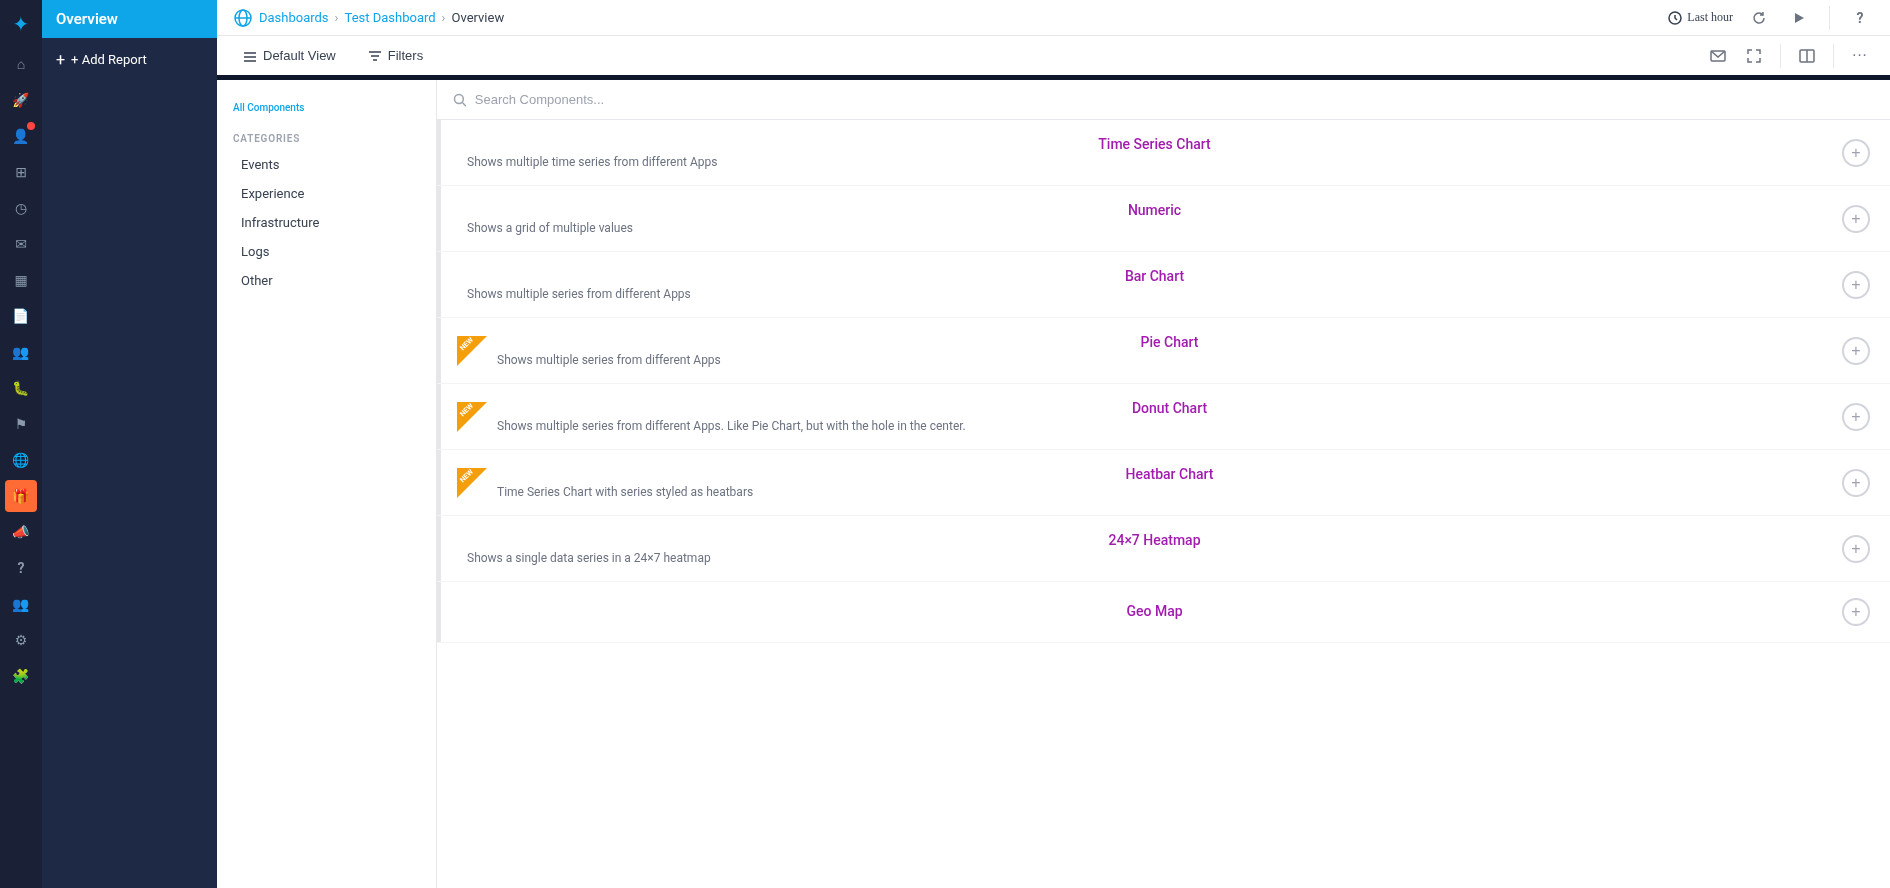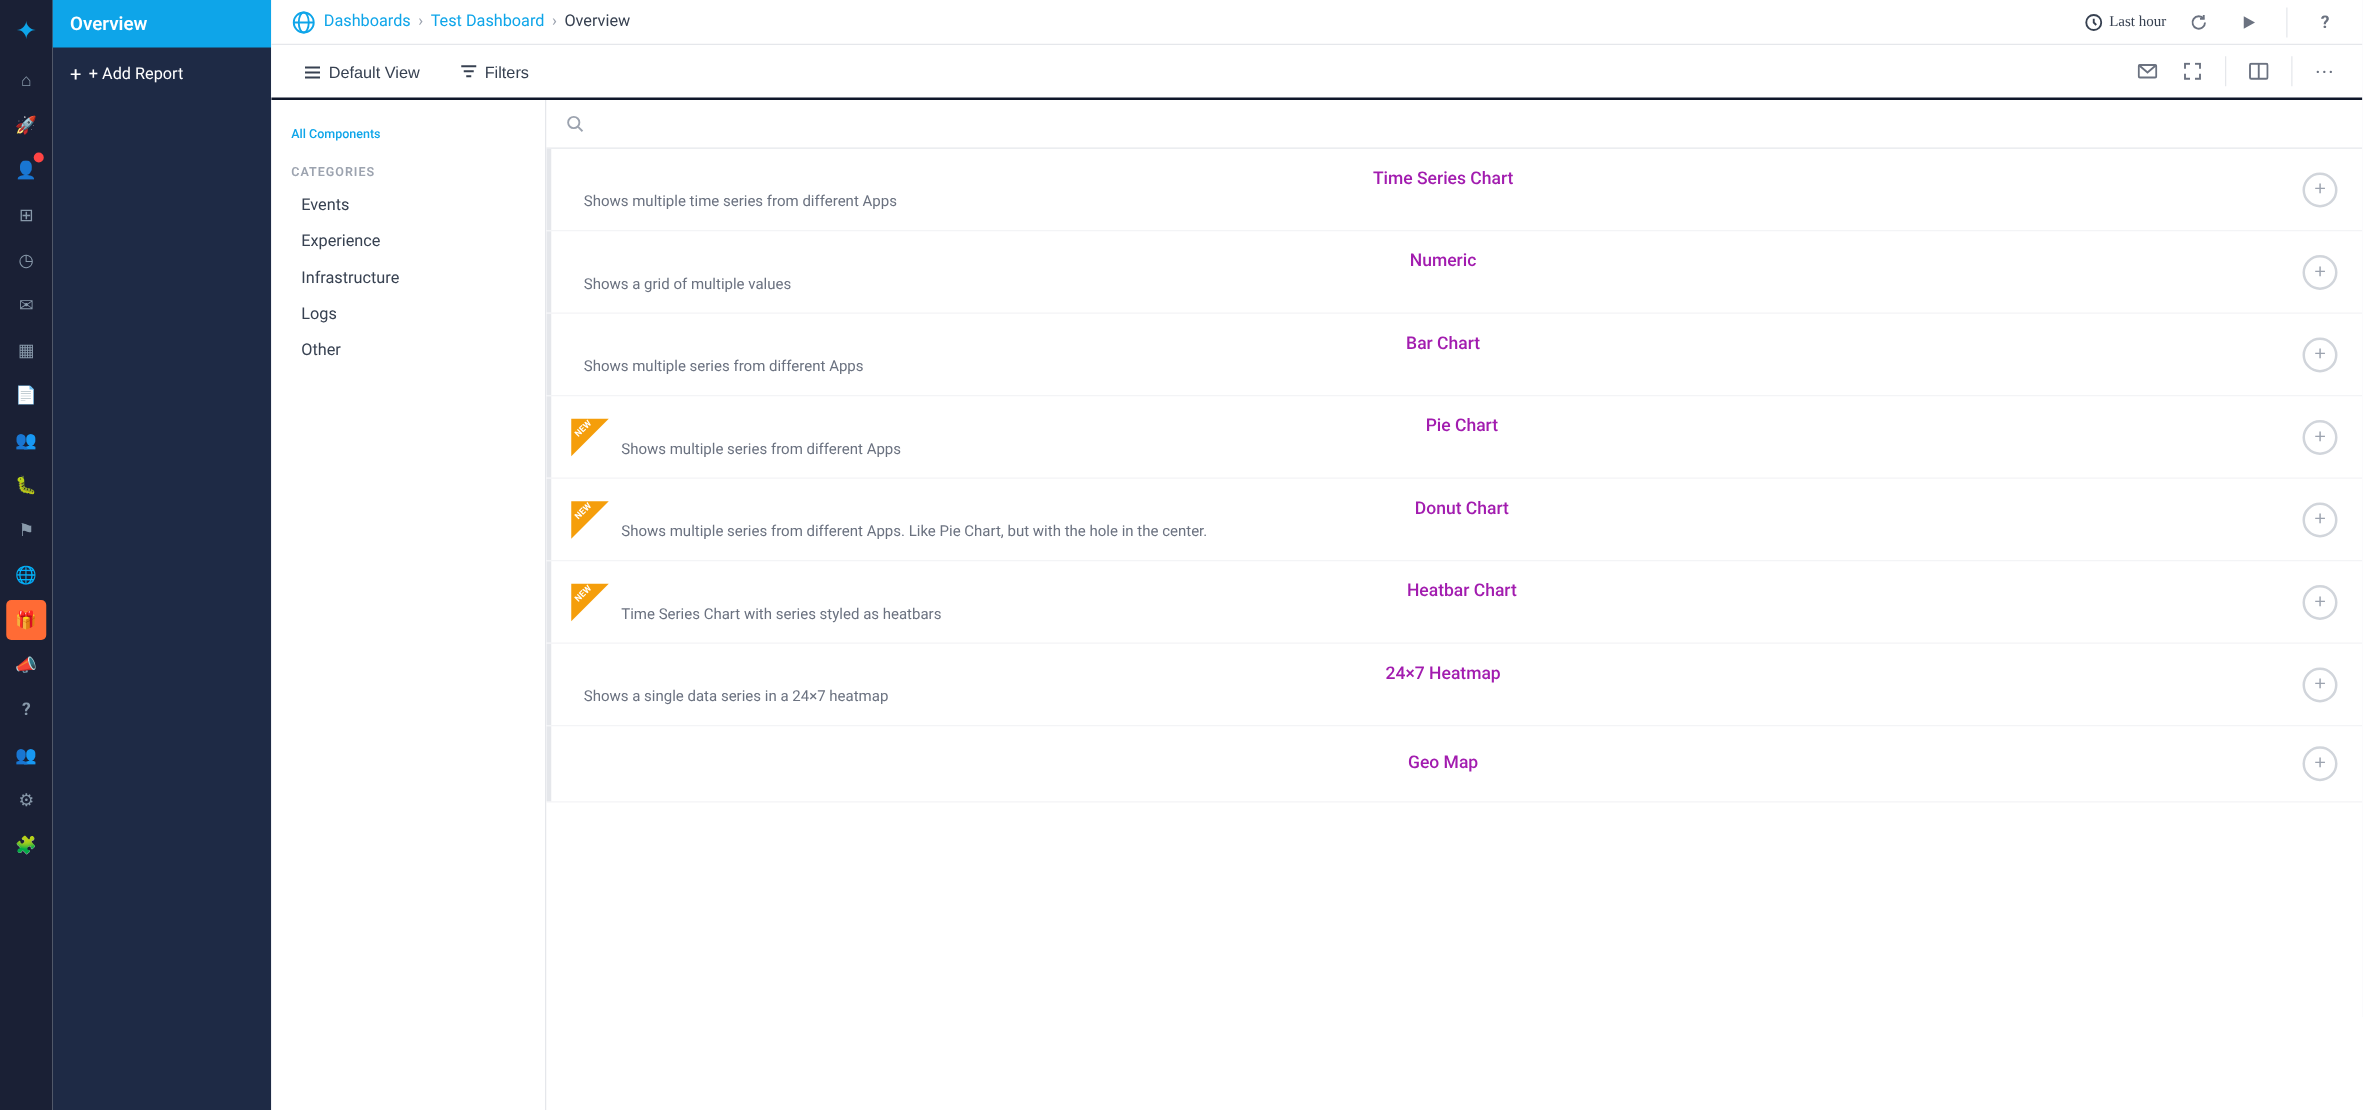--- a/index.html
+++ b/index.html
@@ -118,21 +118,21 @@
       justify-content: center;
       color: #6b7280;
       cursor: pointer;
       border-radius: 4px;
     }
 
     
     .toolbar {
       height: 44px;
       background: #fff;
-      border-bottom: 2px solid #0f172a;
+      border-bottom: 5px solid #0f172a;
       display: flex;
       align-items: center;
       padding: 0 16px;
       gap: 12px;
     }
     .toolbar-btn {
       display: flex;
       align-items: center;
       gap: 6px;
       padding: 6px 10px;
@@ -450,20 +450,21 @@
       </div>
     </div>
 
     <div class="right-panel">
 
       <div class="search-bar">
         <svg width="14" height="14" viewBox="0 0 14 14" fill="none" stroke="#9ca3af" stroke-width="1.5">
           <circle cx="6" cy="6" r="4.5"></circle>
           <line x1="9.5" y1="9.5" x2="13" y2="13"></line>
         </svg>
+        <input type="text" placeholder="Search Components..." style="">
       </div>
 
       <div class="components-list" id="components-list">
       <div class="component-item">
     <div class="component-left-bar"></div>
 
     <div class="component-info">
       <div class="component-name">Time Series Chart</div>
       <div class="component-desc">Shows multiple time series from different Apps</div>
     </div>

